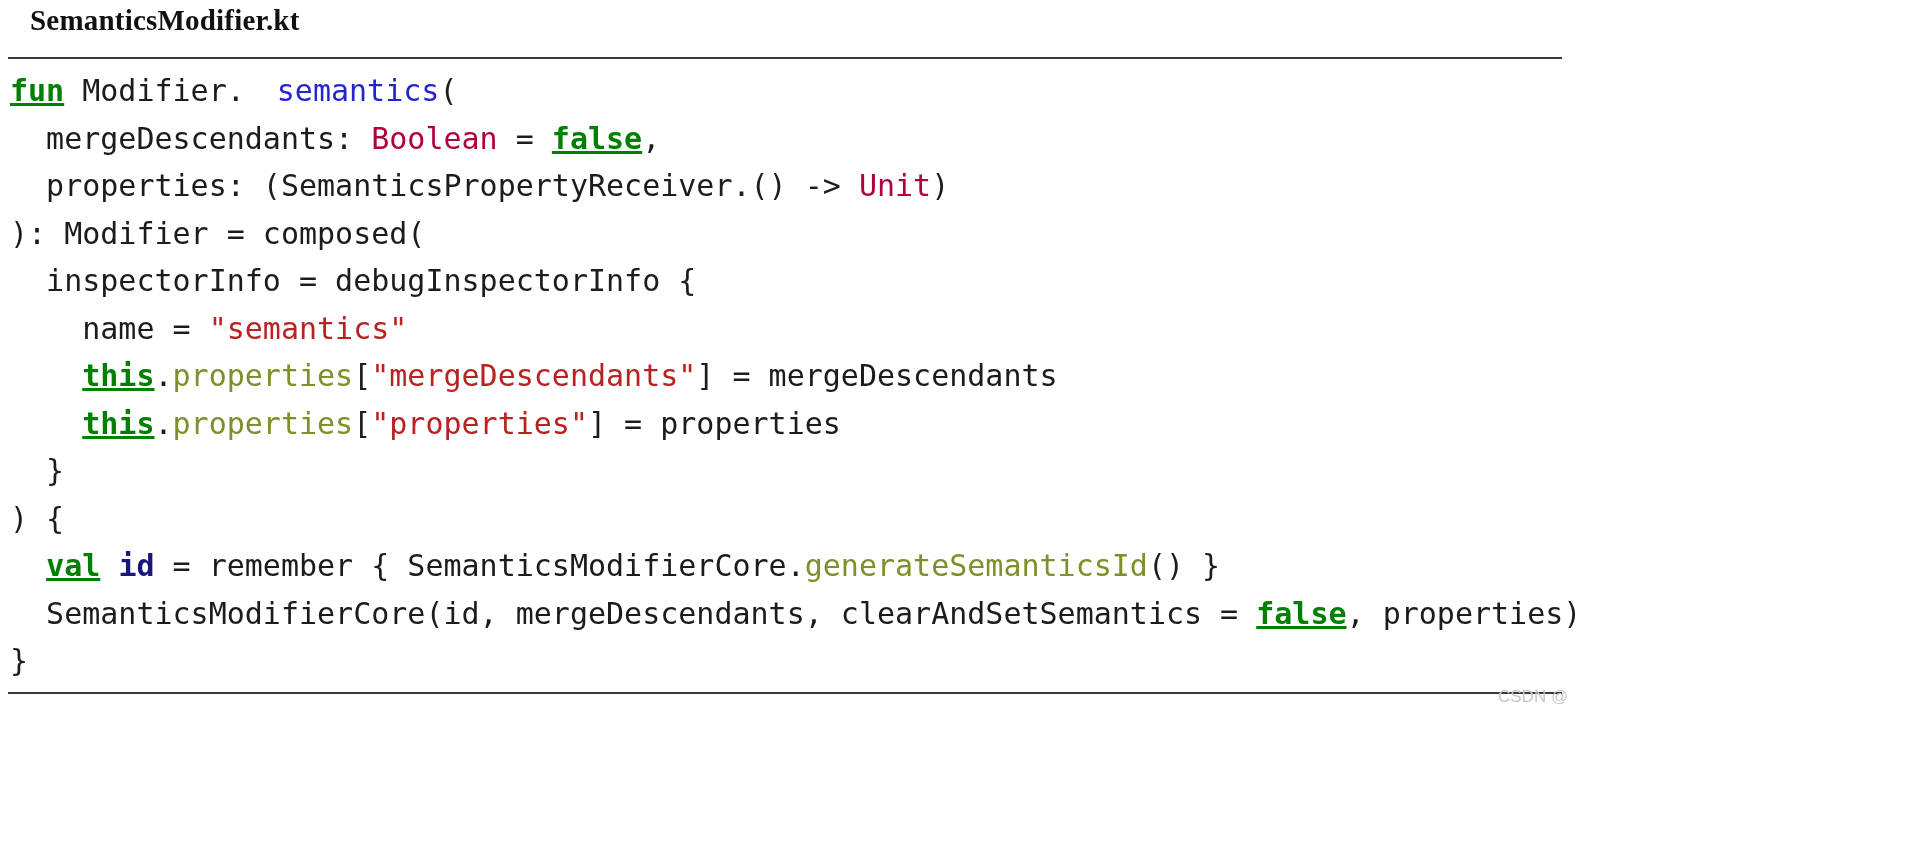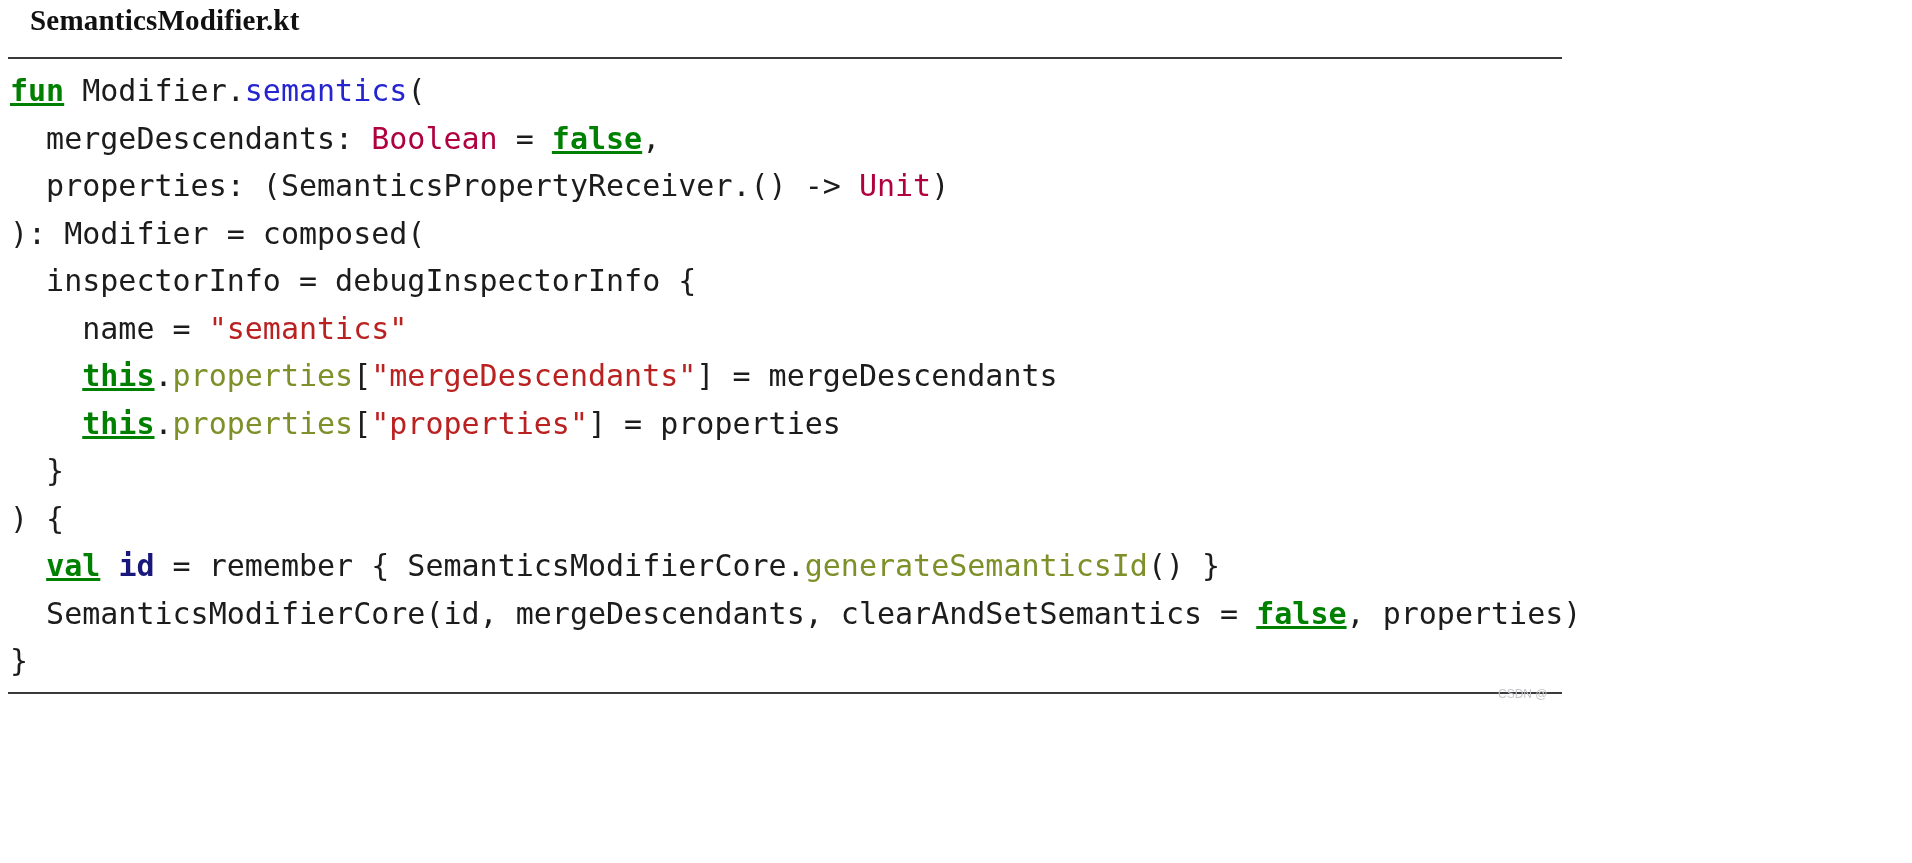--- a/index.html
+++ b/index.html
@@ -41,31 +41,31 @@
     top: 67px;
     font-family: "DejaVu Sans Mono", monospace;
     font-size: 30px;
     line-height: 47.5px;
     white-space: pre;
     color: var(--plain, #1c1c1c);
   }
   .code-line { white-space: pre; }
   .tok-kw { color: var(--keyword); font-weight: bold; text-decoration: underline; }
   .tok-ty { color: var(--type); font-weight: normal; }
-  .tok-fn { color: var(--function); }
+  .tok-fn { color: var(--function); margin-left: 32px; }
   .tok-at { color: var(--attribute); }
   .tok-st { color: var(--string); }
   .tok-va { color: var(--variable); font-weight: bold; margin-top: 8px; }
   .tok-p  { color: var(--plain); }
   .watermark {
     position: absolute;
     left: 1498px;
     top: 687px;
     font-family: "Liberation Sans", sans-serif;
-    font-size: 12px;
+    font-size: 17px;
     color: var(--watermark_color, #c8c8cc);
     white-space: nowrap;
   }
 </style>
 </head>
 <body>
 
 <div class="doc">
   <div class="title">SemanticsModifier.kt</div>
   <div class="rule rule-top"></div>

